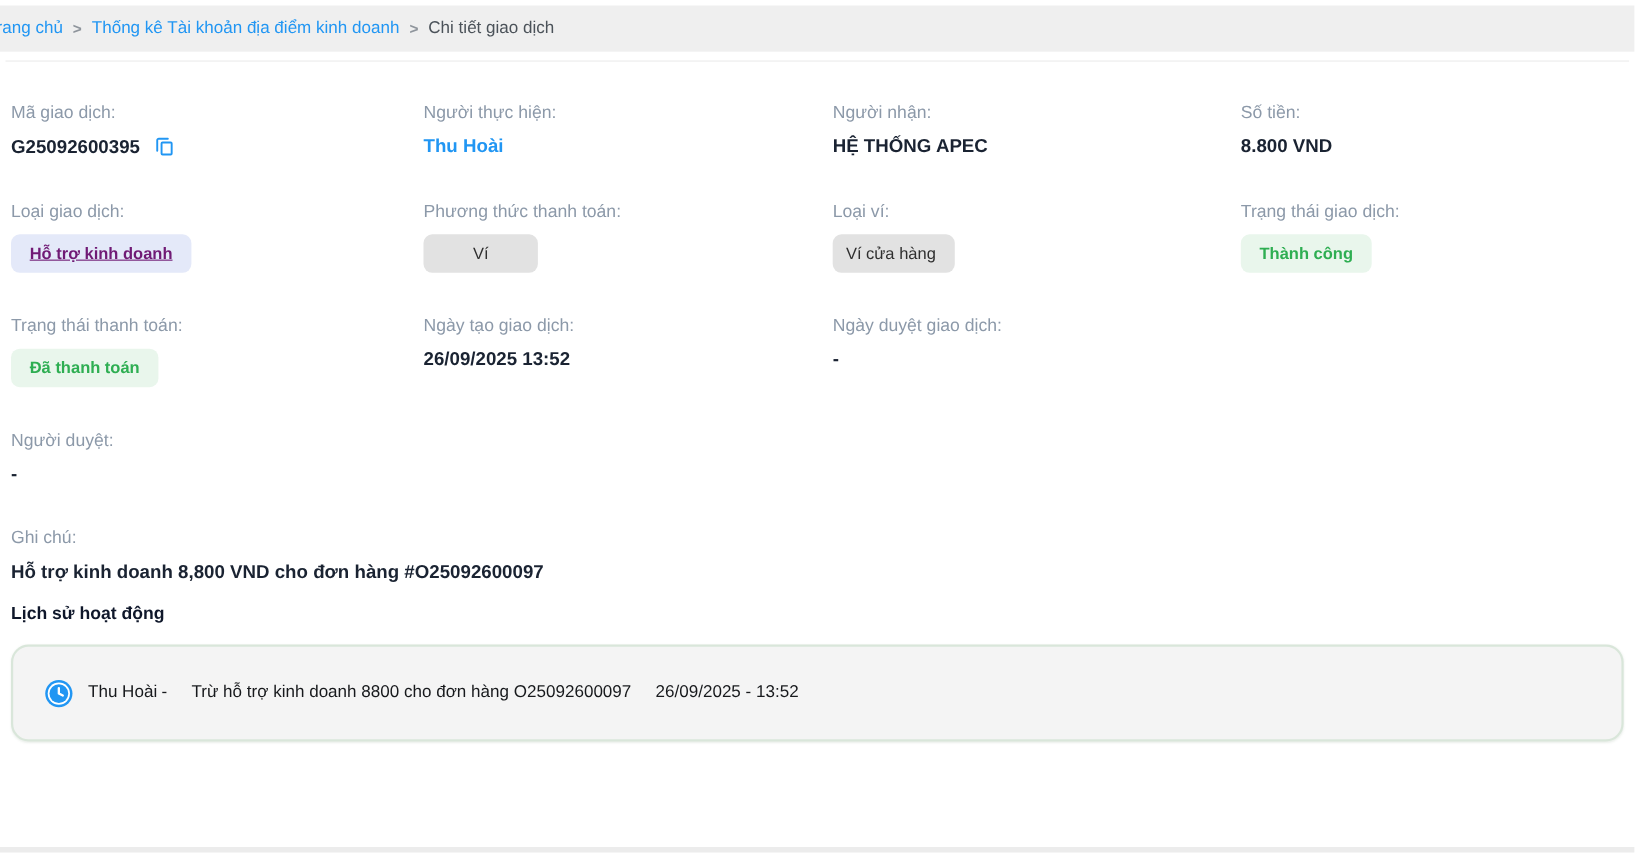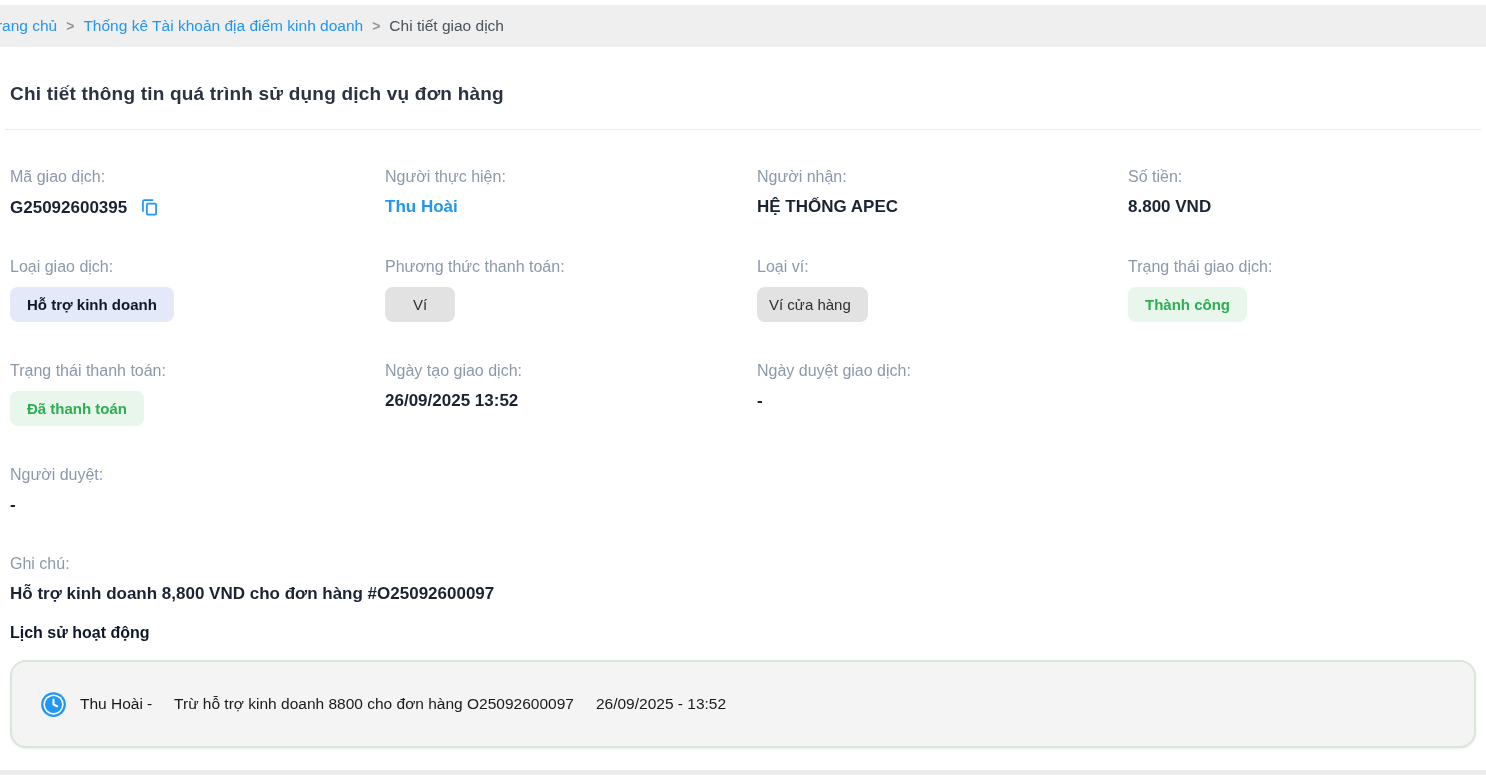--- a/index.html
+++ b/index.html
@@ -25,24 +25,24 @@
   
   .details-grid { display:grid; grid-template-columns:375px 372px 371px 1fr;
     padding:38px 5px 0 5px; }
   .field { margin-bottom:40px; }
   .f-label { font-size:16px; color:#8c99a9; margin-bottom:11px; }
   .f-valrow { display:flex; align-items:center; gap:12px; }
   .f-value { font-size:17px; font-weight:700; color:#1a2332; }
   .f-link { color:#2196f3; cursor:pointer; }
   .copy-btn { display:inline-flex; cursor:pointer; }
   .badge { display:inline-block; font-size:15px; border-radius:8px; padding:9px 17px; }
-  .badge-blue  { background:#e4e9f9; color:#0f172a; font-weight:700; }
+  .badge-blue  { background:#e4e9f9; color:#701a75; font-weight:700;text-decoration:underline; }
   .badge-green { background:#e9f6ec; color:#2eae52; font-weight:700; }
   .badge-gray  { background:#e2e2e2; color:#2f2f2f;padding-left:12px; }
-  .badge-wide  { padding:9px 28px; }
+  .badge-wide  { padding:9px 45px; }
   .span-all { grid-column:1 / -1; }
   .col1 { grid-column:1; }
 
   
   .history { padding:4px 5px 0 5px; }
   .history-heading { font-size:16px; font-weight:700; color:#0f172a; margin-bottom:18px; }
   .history-box { border:2px solid #d9e6da; background:#f4f4f4; border-radius:16px;
     height:88px; display:flex; align-items:center; padding:0 28px;
     box-shadow:0 1px 2px rgba(120,150,120,.15); }
   .history-item { display:flex; align-items:center; font-size:15.5px; color:#17191c; }
@@ -60,23 +60,20 @@
 
   <div class="crumb-bar">
     <a class="crumb-link first">Trang chủ</a>
     <span class="crumb-sep">&gt;</span>
     <a class="crumb-link">Thống kê Tài khoản địa điểm kinh doanh</a>
     <span class="crumb-sep">&gt;</span>
     <span class="crumb-current">Chi tiết giao dịch</span>
   </div>
 
   <div class="card">
-    <div class="card-head">
-      <div class="page-title">Chi tiết thông tin quá trình sử dụng dịch vụ đơn hàng</div>
-    </div>
     <div class="divider"></div>
 
     <div class="details-grid">
 
       <div class="field">
         <div class="f-label">Mã giao dịch:</div>
         <div class="f-valrow">
           <span class="f-value">G25092600395</span>
           <span class="copy-btn">
             <svg viewBox="0 0 24 24" width="21" height="21" fill="none" stroke="#2196f3" stroke-width="2" stroke-linecap="round">

